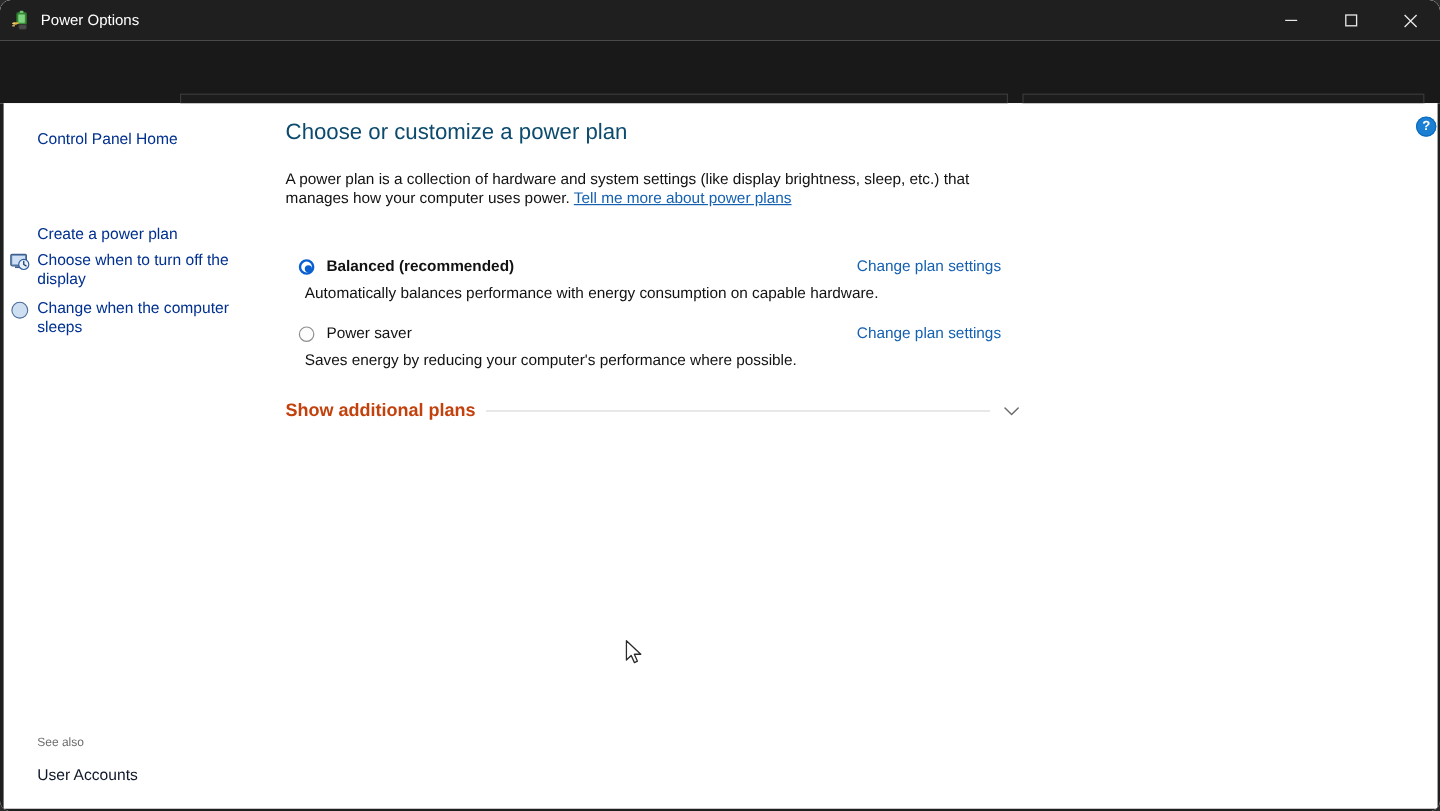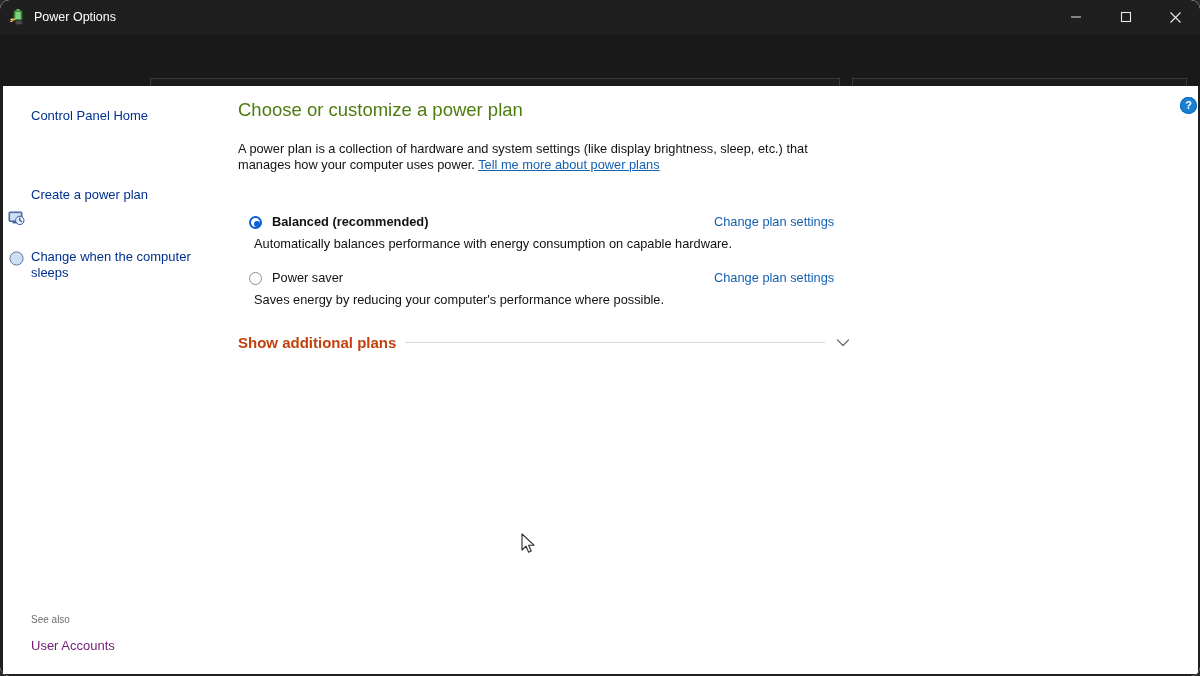--- a/index.html
+++ b/index.html
@@ -211,21 +211,21 @@
   #see-also-label {
     position: absolute;
     left: 31px; top: 528px;
     font-size: 10px;
     color: #6d6d6d;
   }
   #see-also-link {
     position: absolute;
     left: 31px; top: 552px;
     font-size: 13px;
-    color: #701a75;
+    color: #0f172a;
     cursor: pointer;
   }
 
   
   #main {
     position: absolute;
     left: 225px; top: 0;
     width: 975px;
     height: 590px;
   }
@@ -240,21 +240,21 @@
     font-weight: bold;
     line-height: 17px;
     text-align: center;
     cursor: pointer;
     box-shadow: inset 0 0 0 1px #0d6cba;
   }
   #page-title {
     position: absolute;
     left: 13px; top: 13px;
     font-size: 18.5px;
-    color: #4d7c0f;
+    color: #0c4a6e;
     white-space: nowrap;
   }
   #page-desc {
     position: absolute;
     left: 13px; top: 55px;
     width: 625px;
     font-size: 12.8px;
     color: #121212;
     line-height: 16px;
   }
@@ -471,20 +471,21 @@
       <div class="side-link" style="top:22px;">Control Panel Home</div>
       <div class="side-link" style="top:101px;">Create a power plan</div>
 
       <svg class="side-icon" style="top:124px;" viewBox="0 0 17 17">
         <rect x="1" y="2" width="13" height="9.5" rx="1" fill="#6d8fbd" stroke="#3f5f8c" stroke-width="1"></rect>
         <rect x="2.2" y="3.2" width="10.6" height="7.1" fill="#cfe0f4"></rect>
         <rect x="4.5" y="12" width="6" height="1.4" fill="#3f5f8c"></rect>
         <circle cx="11.8" cy="10.4" r="4.2" fill="#e8f0fb" stroke="#2f5f9e" stroke-width="1"></circle>
         <path d="M11.8 7.8 V10.4 L13.7 11.6" stroke="#1f3f6e" stroke-width="1.1" fill="none" stroke-linecap="round"></path>
       </svg>
+      <div class="side-link" style="top:123px;">Choose when to turn off the display</div>
 
       <svg class="side-icon" style="top:164px;" viewBox="0 0 17 17">
         <circle cx="8.5" cy="8.5" r="6.6" fill="#cfdff2" stroke="#4a6d99" stroke-width="0.9"></circle>
         <path d="M8.5 1.9 a6.6 6.6 0 0 1 0 13.2 a6.6 6.6 0 0 0 0-13.2z" fill="#1b2b3f"></path>
         <path d="M8.5 1.9 a6.6 6.6 0 0 0-4.7 11.3 a6.6 6.6 0 0 1 4.7-11.3z" fill="#243a54"></path>
       </svg>
       <div class="side-link" style="top:163px;">Change when the computer sleeps</div>
 
       <div id="see-also-label">See also</div>
       <div id="see-also-link">User Accounts</div>

